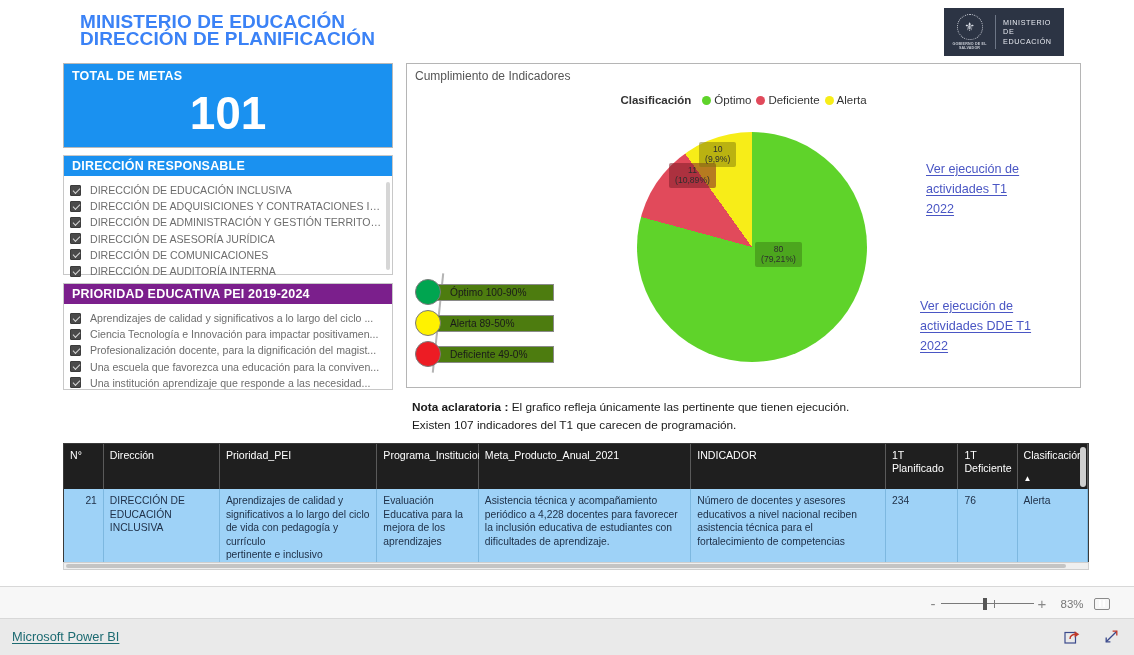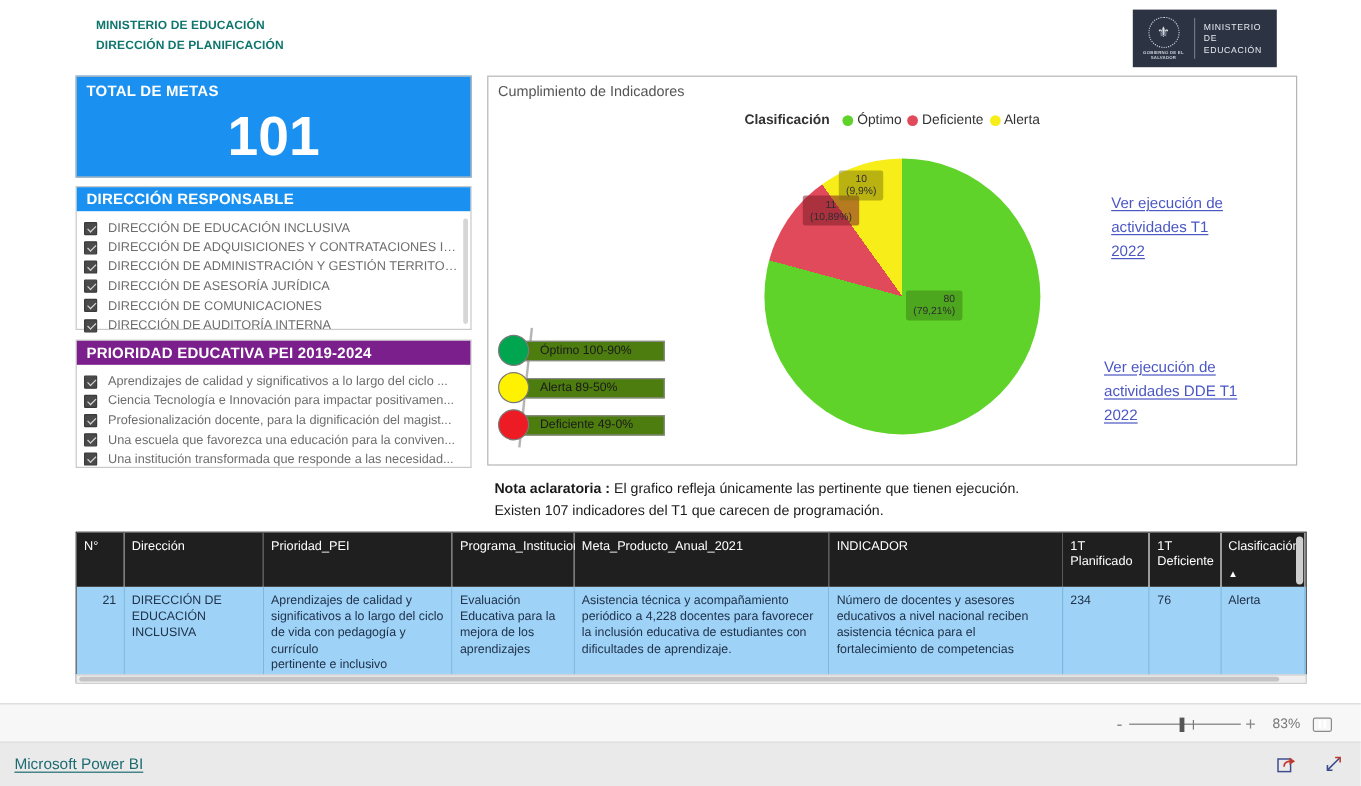--- a/index.html
+++ b/index.html
@@ -11,21 +11,21 @@
     overflow: hidden;
   }
   #root { position: relative; width: 1134px; height: 655px; background:#fff; }
 
   
   .canvas { position:absolute; left:0; top:0; width:1134px; height:580px; background:#fff; }
 
   
   .hdr-ministry {
     position:absolute; left:80px; top:13px;
-    font-size:10px; font-weight:bold; color:#0f766e;
+    font-size:19px; font-weight:bold; color:#3b82f6;
     line-height:17px; letter-spacing:.1px;
   }
   .hdr-title {
     position:absolute; left:434px; top:22px;
     font-size:18px; font-weight:bold; color:#1a1a1a;
     text-decoration:underline; text-underline-offset:3px;
     letter-spacing:.2px;
   }
   .logo {
     position:absolute; left:944px; top:8px; width:120px; height:48px;
@@ -236,21 +236,21 @@
         <div class="slicer-row">
           <span class="cbox"></span>
           <span class="slicer-label">Profesionalización docente, para la dignificación del magist...</span>
         </div>
         <div class="slicer-row">
           <span class="cbox"></span>
           <span class="slicer-label">Una escuela que favorezca una educación para la conviven...</span>
         </div>
         <div class="slicer-row">
           <span class="cbox"></span>
-          <span class="slicer-label">Una institución transformada que responde a las necesidad...</span>
+          <span class="slicer-label">Una institución aprendizaje que responde a las necesidad...</span>
         </div>
       </div>
     </div>
 
     <div class="chart-panel">
       <div class="chart-caption">Cumplimiento de Indicadores</div>
 
       <div class="legend">
         <span class="legend-title">Clasificación</span>
         <span class="legend-item">
@@ -263,21 +263,21 @@
         </span>
         <span class="legend-item">
           <span class="legend-dot" style="background:#f7ed18"></span>
           <span>Alerta</span>
         </span>
       </div>
 
       <div class="pie-wrap">
         <div class="pie" id="pie-el" style="background: conic-gradient(rgb(95, 211, 42) 0deg, rgb(95, 211, 42) 285.149deg, rgb(225, 74, 91) 285.149deg, rgb(225, 74, 91) 324.356deg, rgb(247, 237, 24) 324.356deg, rgb(247, 237, 24) 360deg);"></div>
 
-        <div class="slice-label" style="left:118px; top:110px; background:rgba(60,130,20,.55);text-align:right;">
+        <div class="slice-label" style="left:118px; top:110px; background:rgba(60,130,20,.55);">
           <span>80</span><br>
           <span>(<span>79,21%</span>)</span>
         </div>
 
         <div class="slice-label" style="left:32px; top:31px; background:rgba(130,30,40,.55);">
           <span>11</span><br>
           <span>(<span>10,89%</span>)</span>
         </div>
 
         <div class="slice-label" style="left:62px; top:10px; background:rgba(125,120,10,.5);">

